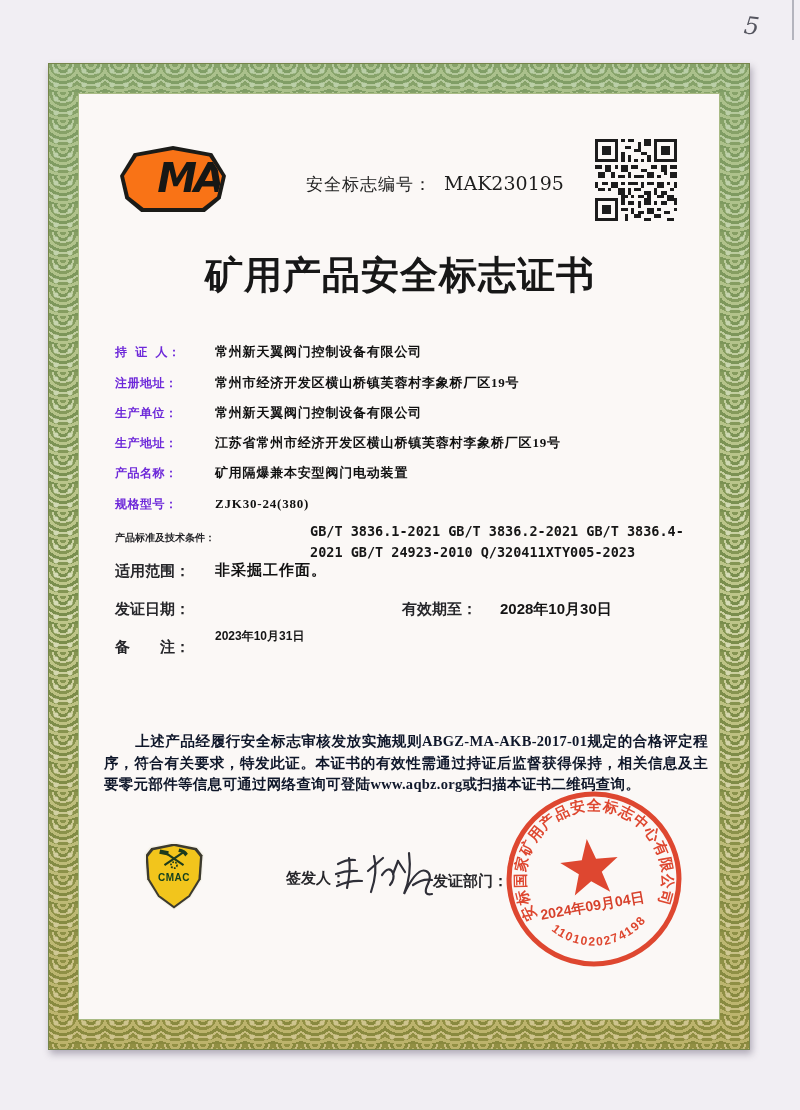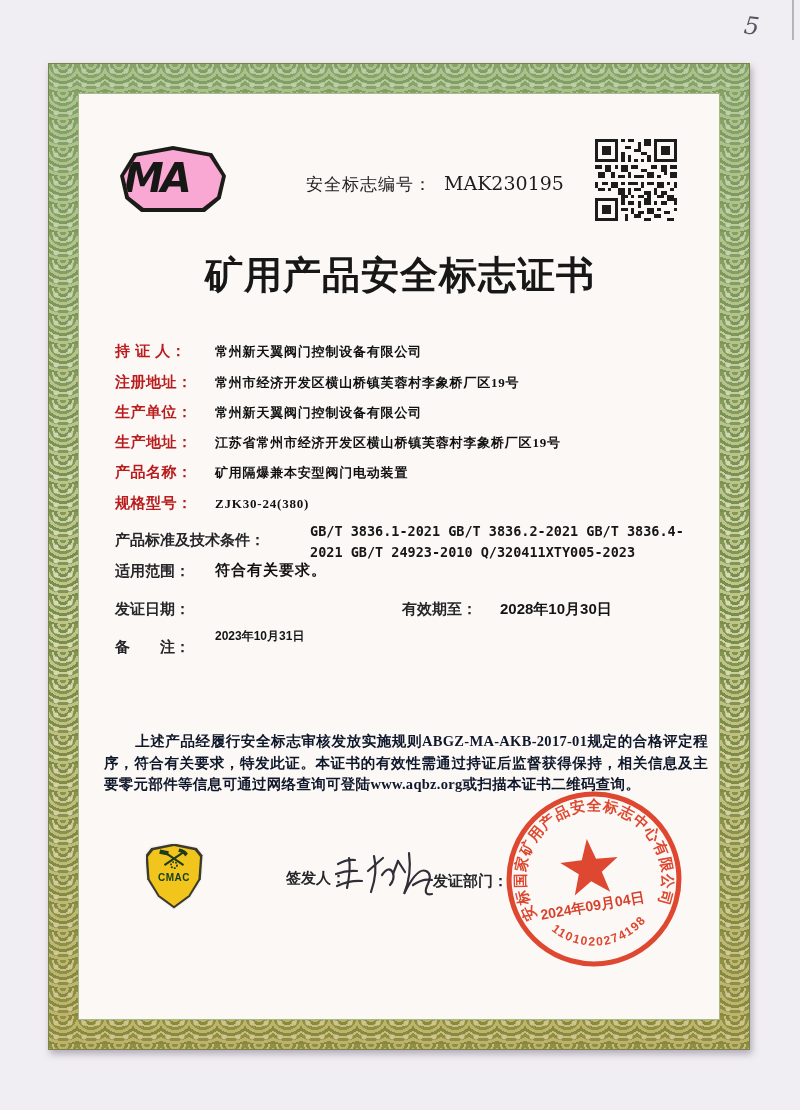--- a/index.html
+++ b/index.html
@@ -44,23 +44,23 @@
     background:#fbf8f6;
     border:1px solid #a9bb85;
     box-sizing:border-box;
     position:relative;
   }
 
   
   .ma-logo{position:absolute;left:120px;top:146px;width:106px;height:66px;}
   .ma-outer{position:absolute;inset:0;background:#1b1b18;
     clip-path:polygon(50% 0%,87% 11%,100% 45%,95% 80%,80% 100%,20% 100%,5% 80%,0% 45%,13% 11%);}
-  .ma-inner{position:absolute;inset:4px;background:#f9a8d4;
+  .ma-inner{position:absolute;inset:4px;background:#f97316;
     clip-path:polygon(50% 0%,87% 11%,100% 45%,95% 80%,80% 100%,20% 100%,5% 80%,0% 45%,13% 11%);
-    display:flex;align-items:center;justify-content:flex-start;}
+    display:flex;align-items:center;justify-content:flex-end;}
   .ma-text{
     font-family:"DejaVu Sans", sans-serif;font-weight:bold;font-style:italic;
     font-size:40px;color:#171715;letter-spacing:-3px;line-height:1;
     transform:translateY(-1px);
   }
 
   
   .serial{position:absolute;left:306px;top:172px;white-space:nowrap;}
   .serial-label{font-size:17px;color:#222;font-weight:500;letter-spacing:1px;}
   .serial-value{font-family:"DejaVu Serif", serif;font-size:19px;color:#1d1d1d;margin-left:12px;}
@@ -72,29 +72,29 @@
   .title{
     position:absolute;left:0;right:0;top:250px;text-align:center;
     font-family:"Liberation Serif","DejaVu Serif",serif;
     font-size:38px;font-weight:800;color:#171717;letter-spacing:1px;
   }
 
   
   .frow{position:absolute;left:115px;white-space:nowrap;}
   .flabel{
     display:inline-block;width:100px;
-    font-size:15px;font-weight:bold;color:#b91c1c;letter-spacing:.5px;white-space:pre;
+    font-size:12px;font-weight:bold;color:#6d28d9;letter-spacing:.5px;white-space:pre;font-family:Liberation Mono, monospace;
   }
   .fvalue{
     font-family:"Liberation Serif","DejaVu Serif",serif;
     font-size:13px;font-weight:bold;color:#111;letter-spacing:.8px;
   }
   .r0{top:342px}.r1{top:373px}.r2{top:403px}.r3{top:433px}.r4{top:463px}.r5{top:494px}
 
-  .std-label{position:absolute;left:115px;top:531px;font-size:15px;font-weight:bold;color:#26262a;}
+  .std-label{position:absolute;left:115px;top:531px;font-size:10px;font-weight:bold;color:#26262a;}
   .std-value{
     position:absolute;left:310px;top:521px;width:402px;
     font-family:"DejaVu Sans Mono", monospace;
     font-size:13.5px;font-weight:bold;color:#161616;line-height:21px;
   }
   .scope-label{position:absolute;left:115px;top:562px;font-size:15px;font-weight:bold;color:#26262a;}
   .scope-value{position:absolute;left:215px;top:561px;font-family:"Liberation Serif",serif;font-size:15px;font-weight:bold;color:#111;letter-spacing:1px;}
 
   .date-label1{position:absolute;left:115px;top:600px;font-size:15px;font-weight:bold;color:#26262a;}
   .date-value1{position:absolute;left:215px;top:628px;font-size:12px;font-weight:bold;color:#141414;}
@@ -174,21 +174,21 @@
     <div class="frow r2"><span class="flabel">生产单位：</span><span class="fvalue">常州新天翼阀门控制设备有限公司</span></div>
     <div class="frow r3"><span class="flabel">生产地址：</span><span class="fvalue">江苏省常州市经济开发区横山桥镇芙蓉村李象桥厂区19号</span></div>
     <div class="frow r4"><span class="flabel">产品名称：</span><span class="fvalue">矿用隔爆兼本安型阀门电动装置</span></div>
     <div class="frow r5"><span class="flabel">规格型号：</span><span class="fvalue">ZJK30-24(380)</span></div>
   </div>
 
   <div class="std-label">产品标准及技术条件：</div>
   <div class="std-value">GB/T 3836.1-2021 GB/T 3836.2-2021 GB/T 3836.4-2021 GB/T 24923-2010 Q/320411XTY005-2023</div>
 
   <div class="scope-label">适用范围：</div>
-  <div class="scope-value">符合有关要求。</div>
+  <div class="scope-value">非采掘工作面。</div>
 
   <div class="date-label1">发证日期：</div>
   <div class="date-value1">2023年10月31日</div>
   <div class="date-label2">有效期至：</div>
   <div class="date-value2">2028年10月30日</div>
 
   <div class="remark-label">备　　注：</div>
 
   <div class="statement">上述产品经履行安全标志审核发放实施规则ABGZ-MA-AKB-2017-01规定的合格评定程序，符合有关要求，特发此证。本证书的有效性需通过持证后监督获得保持，相关信息及主要零元部件等信息可通过网络查询可登陆www.aqbz.org或扫描本证书二维码查询。</div>
 

